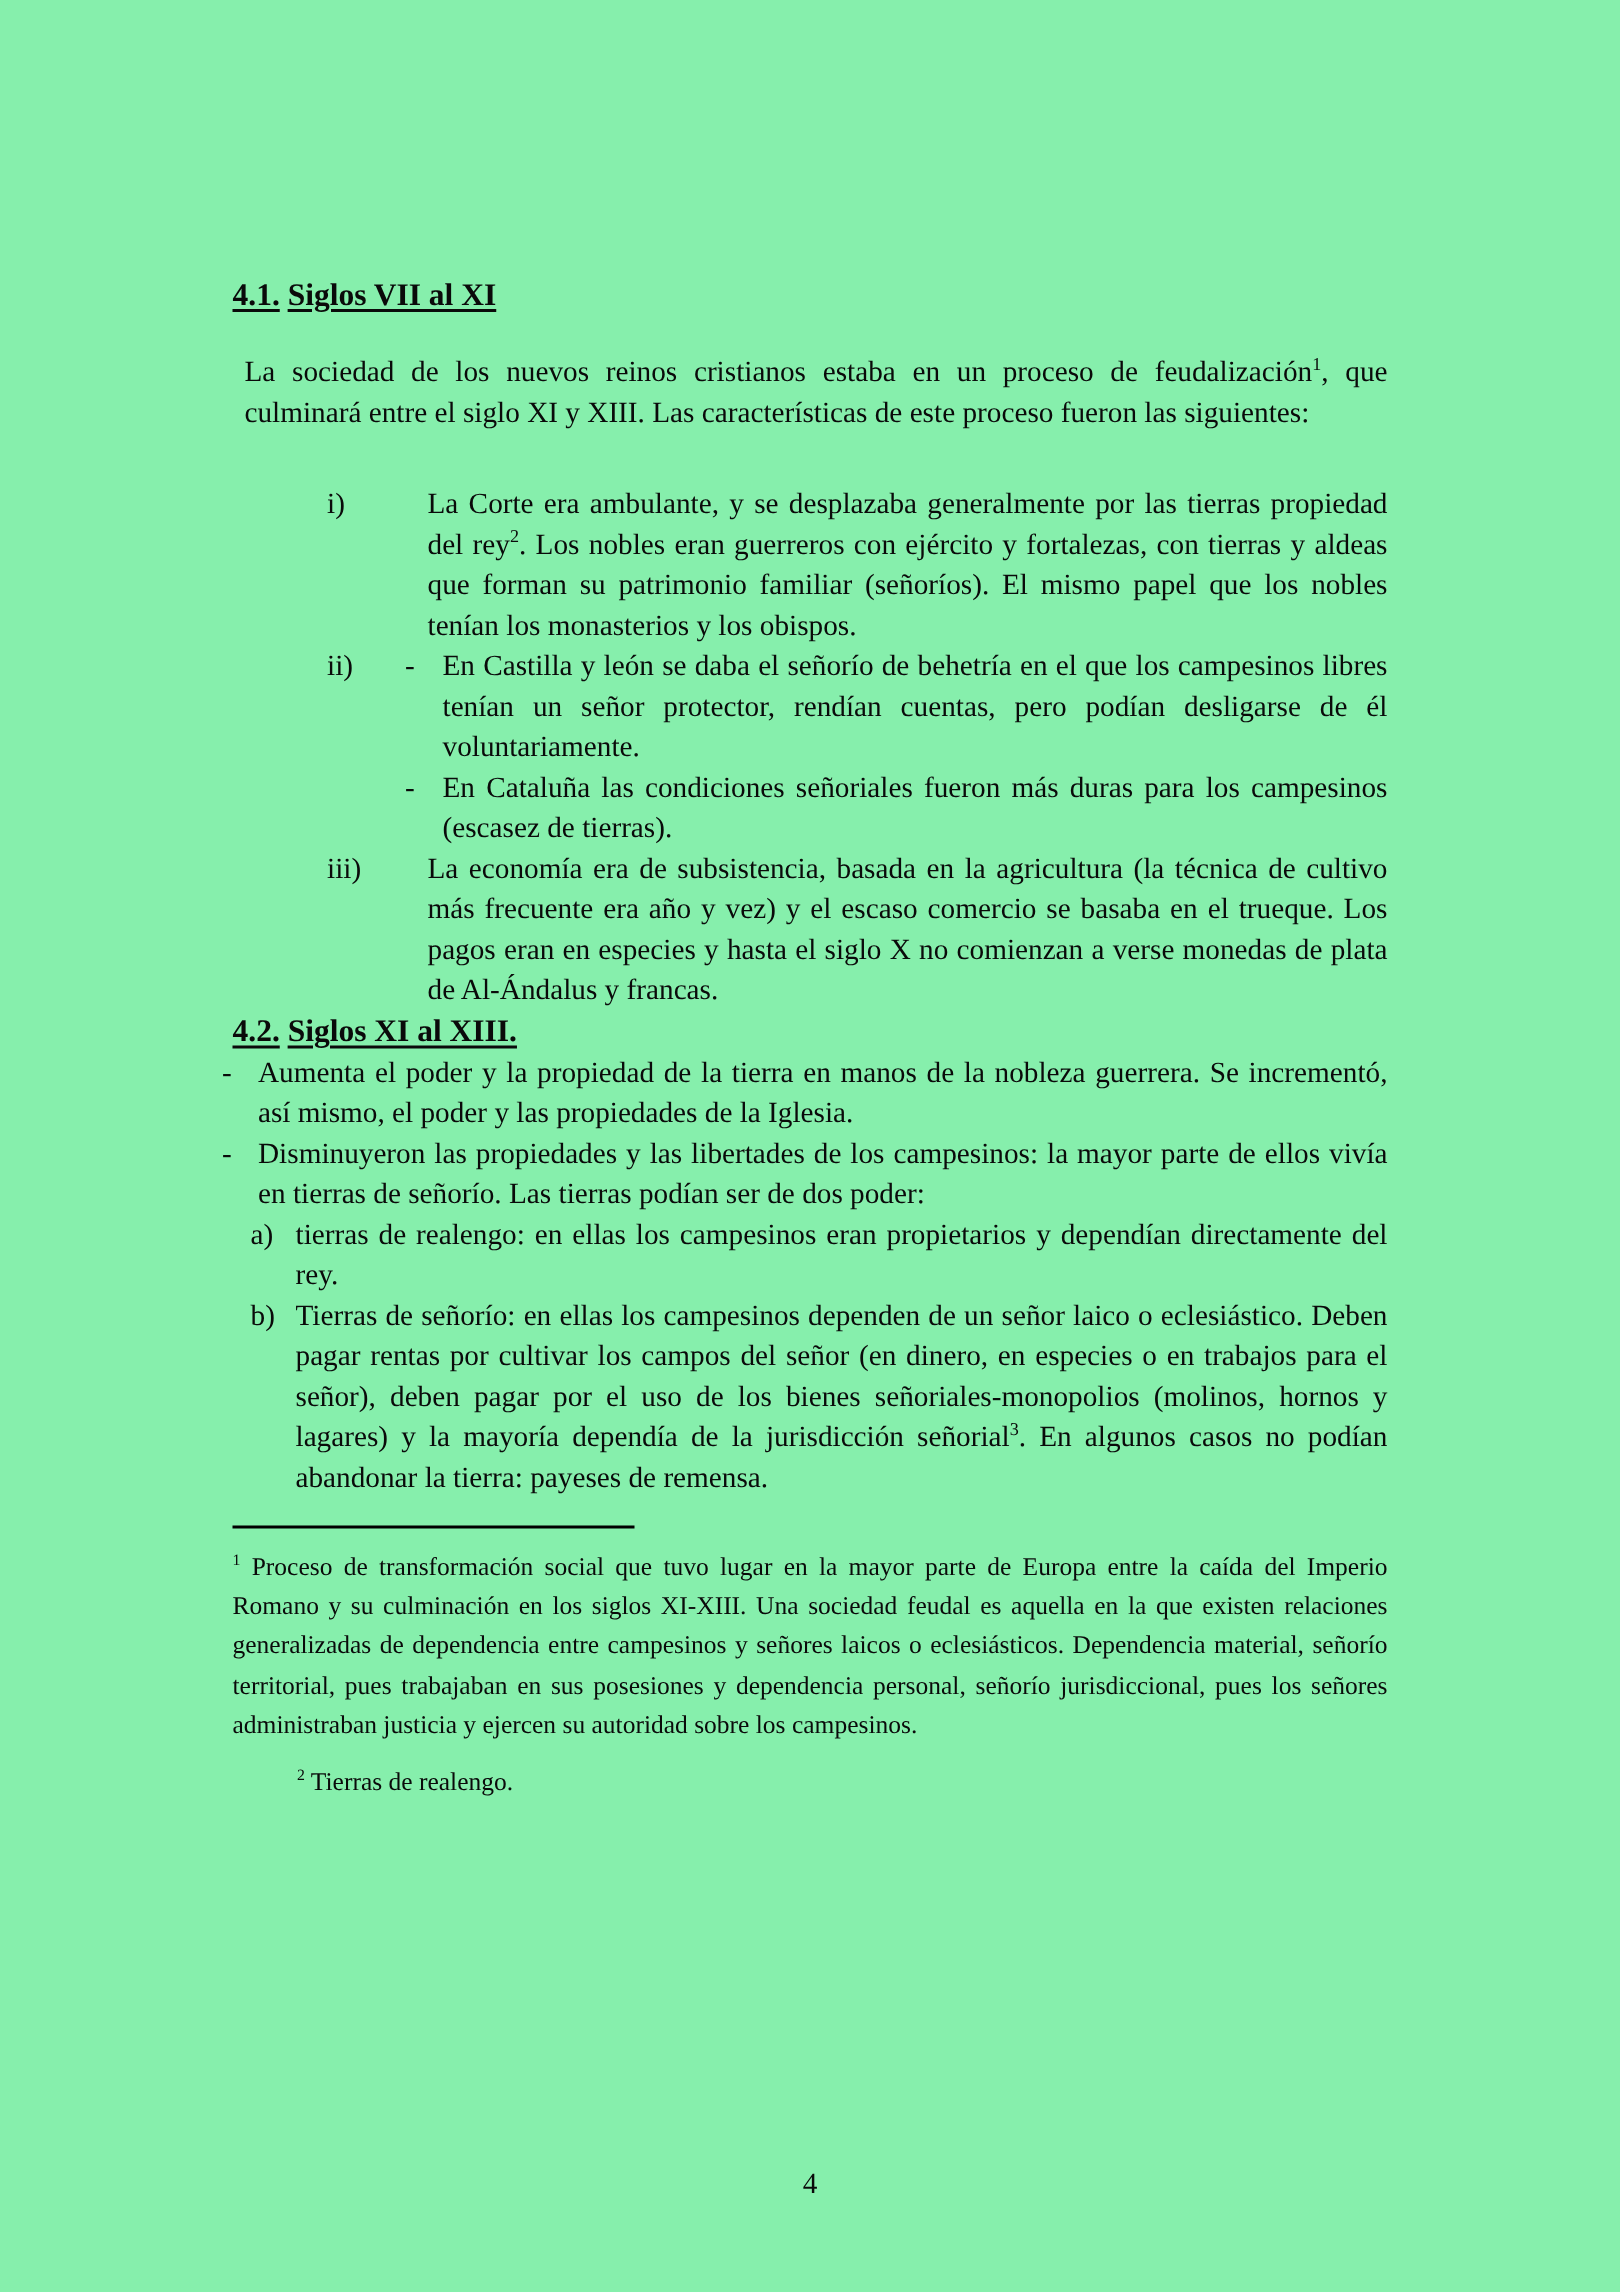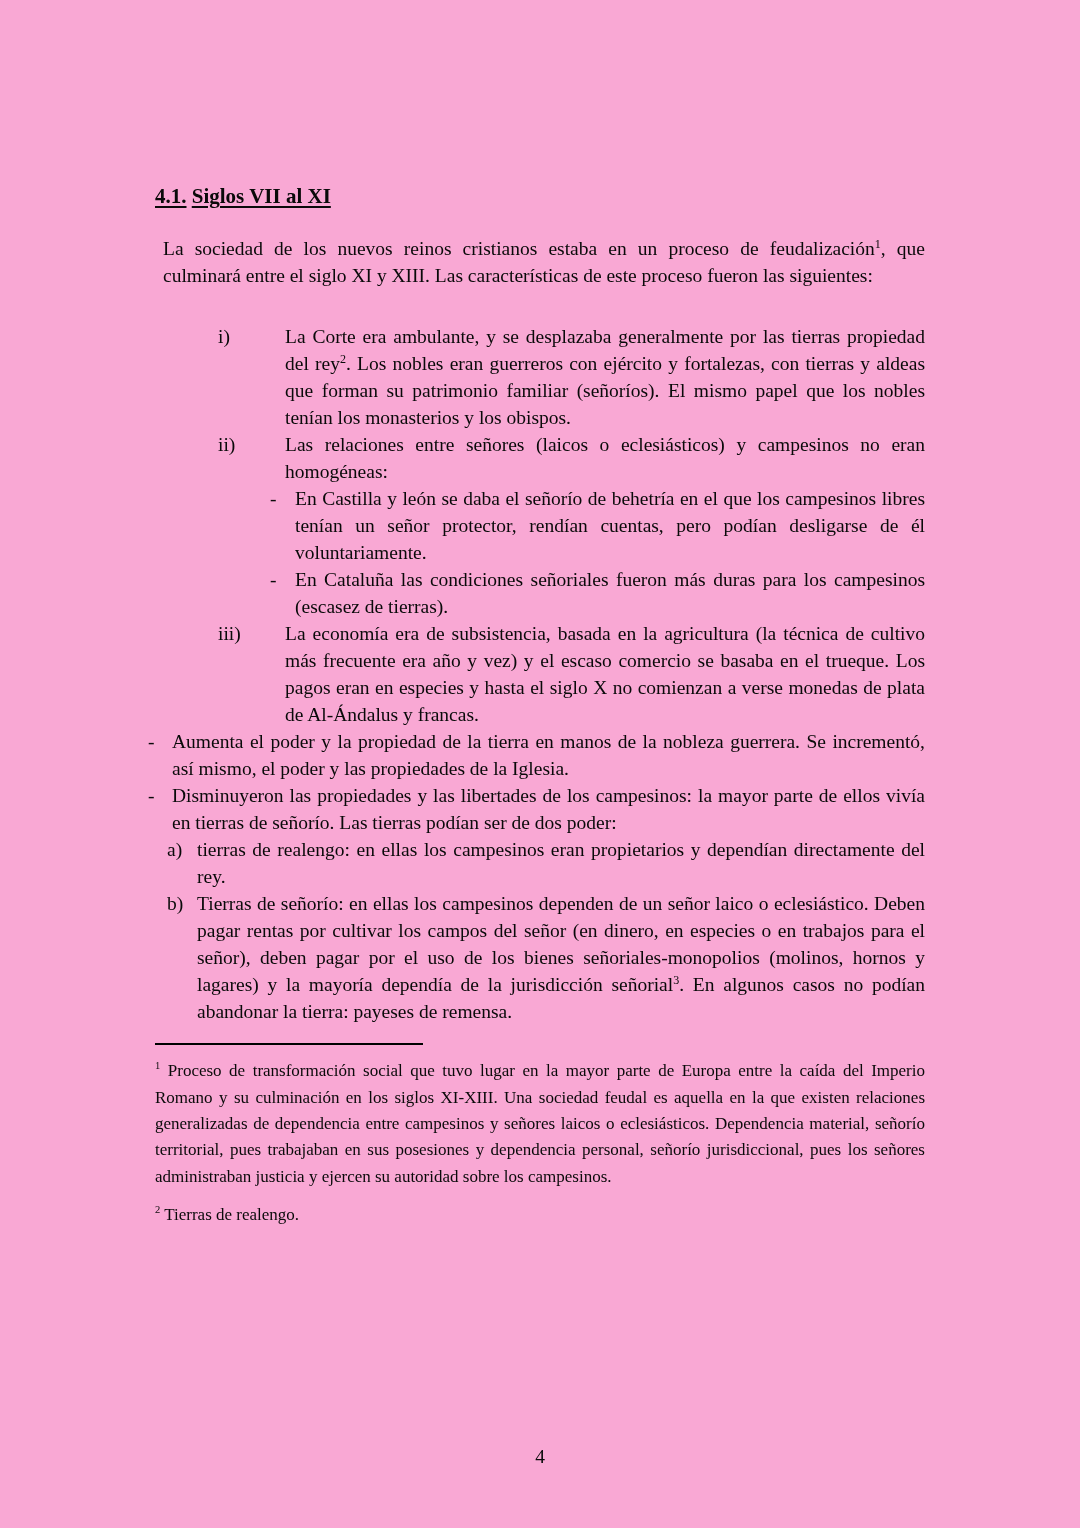--- a/index.html
+++ b/index.html
@@ -1,21 +1,21 @@
 <!DOCTYPE html>
 <html><head>
 <meta charset="utf-8">
 <style>
   * { margin: 0; padding: 0; box-sizing: border-box; }
   html, body { background: #ffffff; }
   .page {
     width: 1080px;
     height: 1528px;
     position: relative;
-    background: #f9a8d4;
+    background: #86efac;
     padding: 183px 155px 0 155px;
     font-family: "Liberation Serif", "DejaVu Serif", serif;
     font-size: 19.5px;
     line-height: 1.385;
     color: #0a0a0a;
     overflow: hidden;
   }
   .justify { text-align: justify; }
   sup {
     font-size: 0.62em;
@@ -54,21 +54,21 @@
 
   .abitem { position: relative; margin-left: 12px; padding-left: 30px; }
   .abmark { position: absolute; left: 0; top: 0; }
 
   .fnsep {
     width: 268px;
     border-top: 2px solid #000;
     margin: 18px 0 13px 0;
   }
   .fn { font-size: 17px; line-height: 1.55; }
-  .fn2 { margin-top: 12px; }
+  .fn2 { margin-top: 12px; margin-left: 43px; }
   .pre { white-space: pre-line; }
 
   .pagenum {
     position: absolute;
     bottom: 58px;
     left: 0;
     width: 100%;
     text-align: center;
     font-size: 19.5px;
   }
@@ -87,38 +87,41 @@
 
   <div class="rlist">
 
     <div class="ritem">
       <span class="rmark">i)</span>
       <div class="justify"><span>La Corte era ambulante, y se desplazaba generalmente por las tierras propiedad del rey</span><sup>2</sup><span>. Los nobles eran guerreros con ejército y fortalezas, con tierras y aldeas que forman su patrimonio familiar (señoríos). El mismo papel que los nobles tenían los monasterios y los obispos.</span></div>
     </div>
 
     <div class="ritem">
       <span class="rmark">ii)</span>
-      <div class="justify">Las relaciones entre señores (laicos o eclesiásticos) y campesinos no eran homogéneas:</div>
       <div class="subitem">
         <span class="dashmark">-</span>
         <div class="justify">En Castilla y león se daba el señorío de behetría en el que los campesinos libres tenían un señor protector, rendían cuentas, pero podían desligarse de él voluntariamente.</div>
       </div>
       <div class="subitem">
         <span class="dashmark">-</span>
         <div class="justify">En Cataluña las condiciones señoriales fueron más duras para los campesinos (escasez de tierras).</div>
       </div>
     </div>
 
     <div class="ritem">
       <span class="rmark">iii)</span>
       <div class="justify">La economía era de subsistencia, basada en la agricultura (la técnica de cultivo más frecuente era año y vez) y el escaso comercio se basaba en el trueque. Los pagos eran en especies y hasta el siglo X no comienzan a verse monedas de plata de Al-Ándalus y francas.</div>
     </div>
 
   </div>
 
+  <div class="heading heading2">
+    <span class="u">4.2.</span>
+    <span class="u">Siglos XI al XIII.</span>
+  </div>
 
   <div class="bullet">
     <span class="bmark">-</span>
     <div class="justify">Aumenta el poder y la propiedad de la tierra en manos de la nobleza guerrera. Se incrementó, así mismo, el poder y las propiedades de la Iglesia.</div>
   </div>
 
   <div class="bullet">
     <span class="bmark">-</span>
     <div class="justify">Disminuyeron las propiedades y las libertades de los campesinos: la mayor parte de ellos vivía en tierras de señorío. Las tierras podían ser de dos poder:</div>
   </div>

